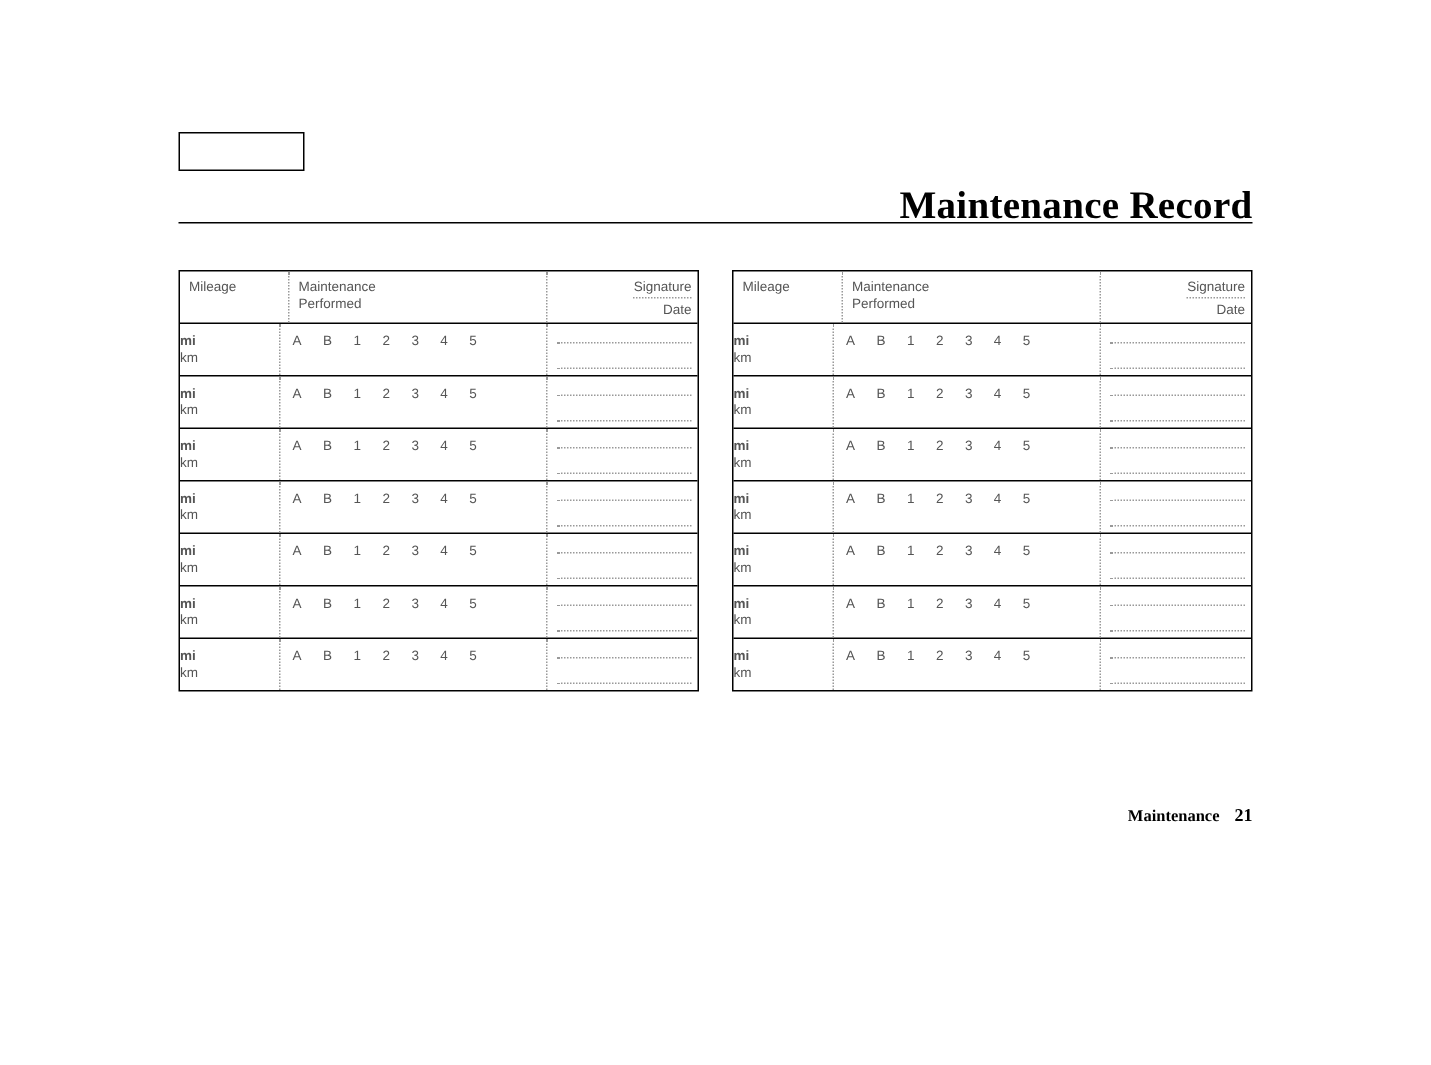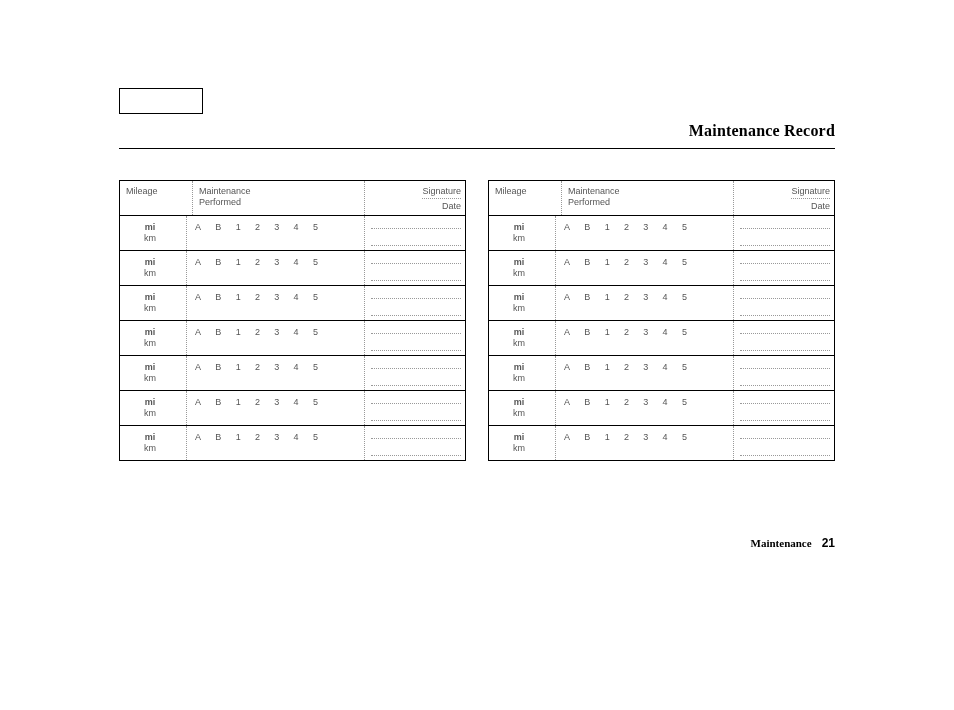--- a/index.html
+++ b/index.html
@@ -24,21 +24,21 @@
     height: 26px;
     border: 1px solid #000;
     box-sizing: border-box;
   }
   .title {
     position: absolute;
     right: 119px;
     top: 122px;
     font-family: "Times New Roman", Times, serif;
     font-weight: 700;
-    font-size: 16px;
+    font-size: 26px;
     letter-spacing: 0.2px;
   }
   .title-rule {
     position: absolute;
     left: 119px;
     right: 119px;
     top: 148px;
     border-top: 1px solid #000;
   }
   .tables {
@@ -79,21 +79,21 @@
     align-items: flex-end;
   }
   .dotted-under {
     border-bottom: 1px dotted #999;
     padding-bottom: 2px;
   }
   .mileage-cell {
     padding: 6px 6px 6px 0;
     display: flex;
     flex-direction: column;
-    align-items: center;
+    align-items: flex-start;
     line-height: 1.2;
     font-size: 9px;
     color: #555;
   }
   .mi { font-weight: 700; }
   .codes {
     display: flex;
     align-items: flex-start;
     gap: 14px;
     padding: 6px 6px 6px 8px;
@@ -119,21 +119,21 @@
     display: flex;
     align-items: baseline;
     gap: 10px;
   }
   .footer .section {
     font-family: "Times New Roman", Times, serif;
     font-weight: 700;
     font-size: 11px;
   }
   .footer .pagenum {
-    font-family: Liberation Sans, sans-serif;
+    font-family: Liberation Serif, serif;
     font-weight: 700;
     font-size: 12px;
   }
 </style>
 </head>
 <body>
 
 <div class="page">
   <div class="corner-box"></div>
 

